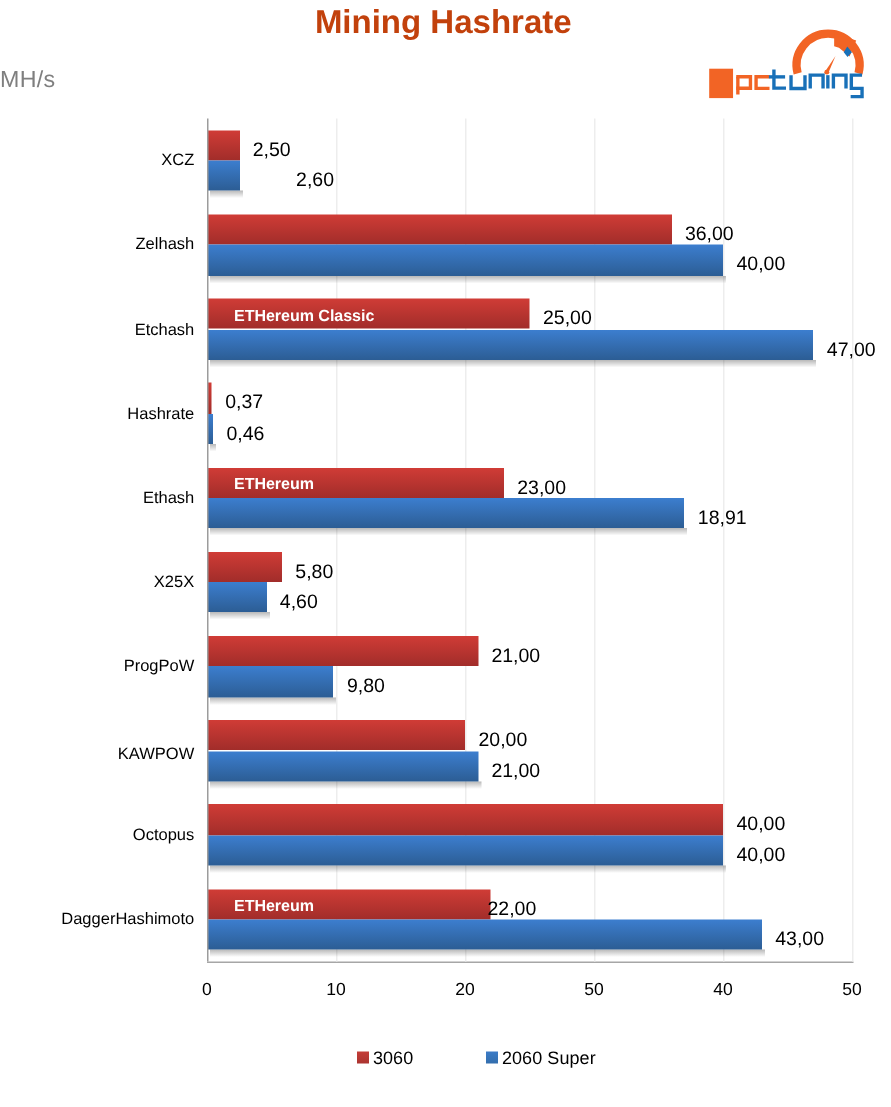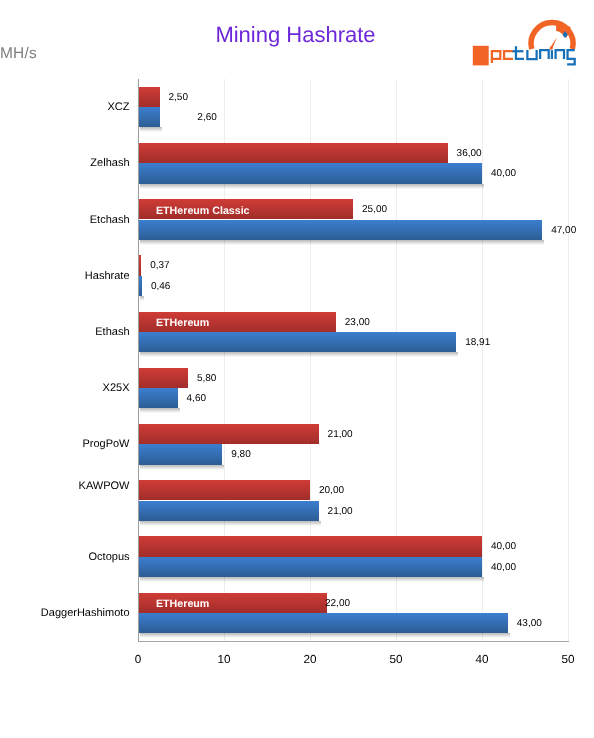--- a/index.html
+++ b/index.html
@@ -5,39 +5,39 @@
 <style>
   html,body{margin:0;padding:0;}
   body{width:594px;height:738px;background:#ffffff;overflow:hidden;
        font-family:"Liberation Sans",sans-serif;
        -webkit-font-smoothing:antialiased;
        text-rendering:geometricPrecision;}
   #page{position:relative;width:594px;height:738px;}
   .abs{position:absolute;}
 
   
-  #chart-title{left:0;right:3px;top:22px;text-align:center;font-size:22px;font-weight:normal;
-               color:#6d28d9;letter-spacing:0px;}
+  #chart-title{left:0;right:3px;top:2px;text-align:center;font-size:22px;font-weight:bold;
+               color:#c2410c;letter-spacing:0px;}
   #chart-subtitle{left:0;right:4px;top:45px;font-size:15.5px;color:#7f7f7f;
                   letter-spacing:0.2px;}
 
   
   #plot{left:138px;top:79px;width:430px;height:562px;}
   .gridline{position:absolute;top:0;bottom:0;width:1px;background:#ededed;}
   #axis-y{position:absolute;left:0;top:0;bottom:0;width:1px;background:#9c9c9c;z-index:5;}
   #axis-x{position:absolute;left:0;right:-1px;bottom:-1px;height:1px;background:#a6a6a6;}
   .bar{position:absolute;left:0;height:20.3px;}
   .bar.red{background:linear-gradient(to bottom,#d03c36 0%,#a12d2a 100%);}
   .bar.blue{background:linear-gradient(to bottom,#3c7ecf 0%,#2c5d94 100%);}
   .barshadow{position:absolute;left:2px;height:5px;
              background:linear-gradient(to bottom,rgba(0,0,0,.28),rgba(0,0,0,0));}
 
   .vlabel{position:absolute;right:100%;margin-right:8.5px;text-align:right;font-size:11px;color:#000;
           white-space:nowrap;}
-  .dlabel{position:absolute;font-size:10px;color:#000;white-space:nowrap;text-align:right;}
+  .dlabel{position:absolute;font-size:13px;color:#000;white-space:nowrap;text-align:right;}
   .inlabel{position:absolute;font-size:10.7px;font-weight:bold;color:#fff;white-space:nowrap;letter-spacing:-0.02px;}
 
   .xtick{position:absolute;top:573.5px;font-size:11.7px;color:#000;text-align:center;
          transform:translateX(-50%);}
 
   
   #legend{position:absolute;left:0;right:0;top:697.5px;height:14px;}
   .legend-item{position:absolute;font-size:12px;letter-spacing:0.05px;color:#000;white-space:nowrap;}
   .legend-swatch{display:inline-block;width:7.6px;height:7.6px;vertical-align:-0.5px;margin-right:3.0px;}
   .legend-swatch.sw0{background:linear-gradient(to bottom,#c43d37 0%,#ab3430 100%);}
@@ -128,26 +128,30 @@
         <div class="xtick" style="left: 430px;">50</div>
       </div>
     <div id="vlabels">
         <div class="vlabel" style="top: 22.1px;">XCZ</div>
         <div class="vlabel" style="top: 78.3px;">Zelhash</div>
         <div class="vlabel" style="top: 134.5px;">Etchash</div>
         <div class="vlabel" style="top: 190.7px;">Hashrate</div>
         <div class="vlabel" style="top: 246.9px;">Ethash</div>
         <div class="vlabel" style="top: 303.1px;">X25X</div>
         <div class="vlabel" style="top: 359.3px;">ProgPoW</div>
-        <div class="vlabel" style="top: 401px; padding-left: 37px;">KAWPOW</div>
+        <div class="vlabel" style="top: 418px; padding-left: 37px;">KAWPOW</div>
         <div class="vlabel" style="top: 471.7px;">Octopus</div>
         <div class="vlabel" style="top: 527.9px; margin-left: 16px;">DaggerHashimoto</div>
       </div>
   </div>
 
+  <div id="legend">
+      <div class="legend-item" style="left: 238px;"><span class="legend-swatch sw0"></span><span>3060</span></div>
+      <div class="legend-item" style="left: 324px;"><span class="legend-swatch sw1"></span><span>2060 Super</span></div>
+    </div>
 
   <div class="abs" id="logo">
     <svg width="116" height="58" viewBox="0 0 116 58" xmlns="http://www.w3.org/2000/svg">
 
       <rect x="6.8" y="31.8" width="15.9" height="19.6" fill="#F26425"></rect>
 
       <path fill="none" stroke="#F26425" stroke-width="5.5" stroke-linecap="butt" d="M 65.77 34.94 A 21 21 0 1 1 106.33 34.94"></path>
 
       <path fill="#F26425" d="M 90.1 8.0 L 90.1 16.9 L 93.3 17.8 L 96.2 20.1 L 100.4 23.7 L 104.8 13.0 Z"></path>
 

